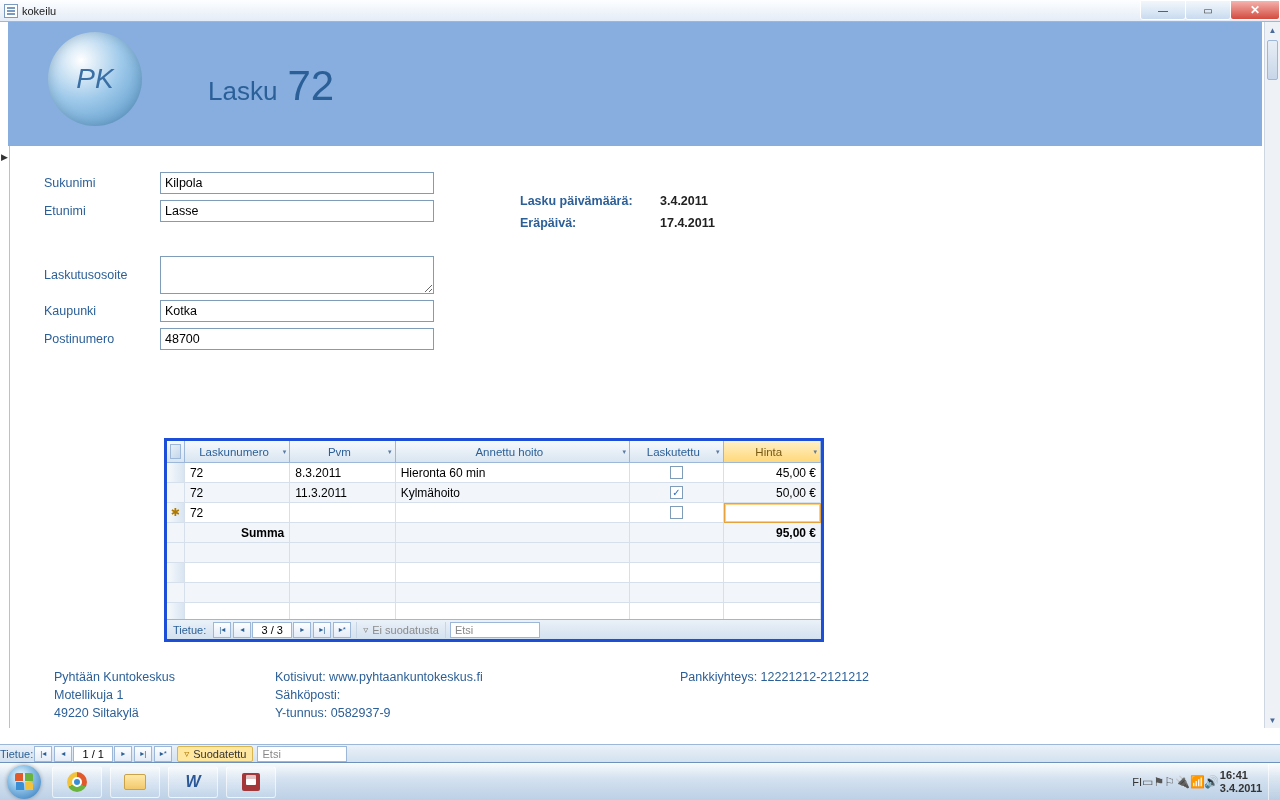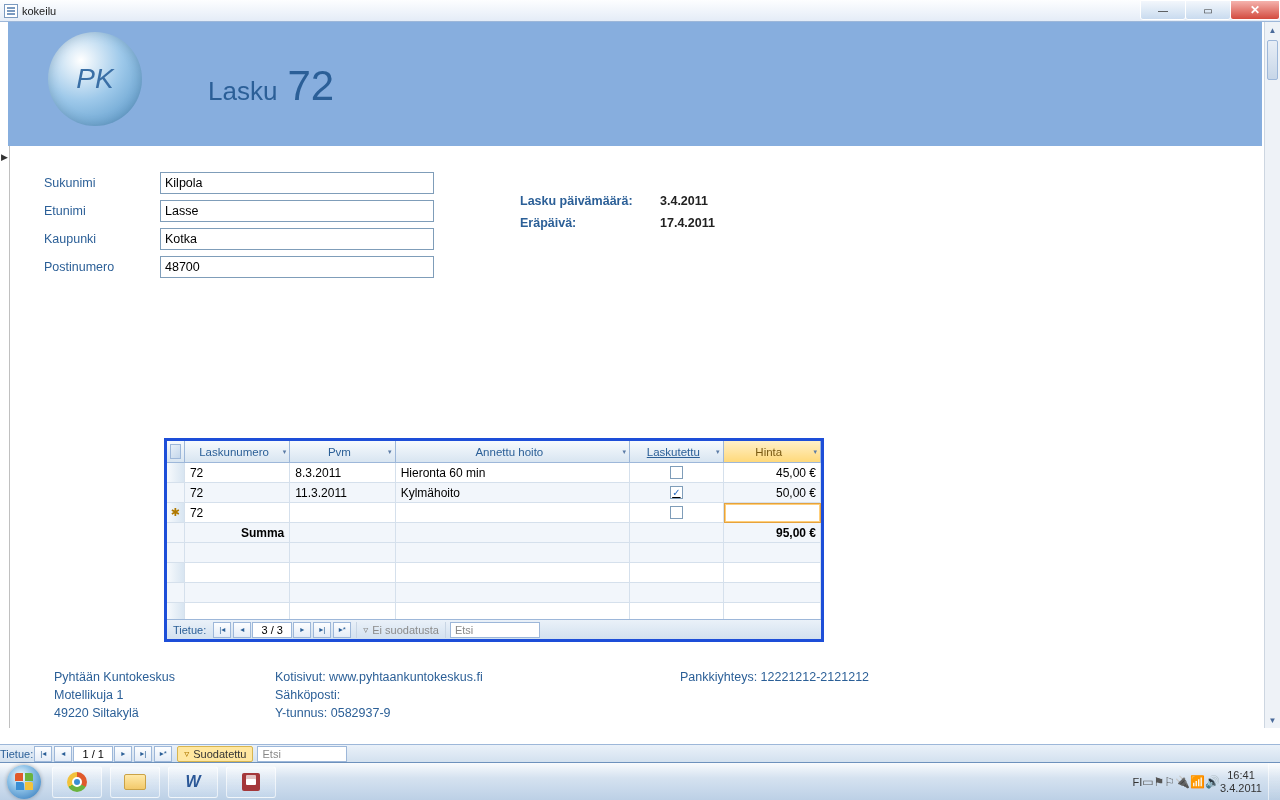--- a/index.html
+++ b/index.html
@@ -46,21 +46,21 @@
 .mv { font-size:12.5px; font-weight:600; color:#222;}
 
 
 .subform { position:absolute; left:164px; top:416px; width:660px; height:204px; border:3px solid #1d4ed8; background:#fff;}
 .ds-head { display:flex; height:22px; }
 .ds-head .sel{width:18px;background:linear-gradient(#f7fafd,#d8e5f1);border-right:1px solid #9db7d9;border-bottom:1px solid #9db7d9;position:relative;}
 .ds-head .sel::after{content:"";position:absolute;left:3px;top:3px;right:3px;bottom:3px;background:linear-gradient(135deg,#e8f0f8,#c4d7eb);border:1px solid #9db7d9;}
 .dh { background:linear-gradient(#f7fafd,#d8e5f1); border-right:1px solid #9db7d9; border-bottom:1px solid #9db7d9; display:flex; align-items:center; justify-content:center; font-size:11.5px; color:#2b5f97; position:relative; padding:0 12px 0 6px;}
 .dh .dd{position:absolute;right:3px;font-size:7px;color:#5b7ba6;}
 .dh.hinta{background:linear-gradient(#fff0c8,#ffd97a);color:#7a5a12;}
-.col-lasku{width:106px;} .col-pvm{width:106px;} .col-hoito{width:236px;} .col-lkt{width:94px;text-decoration:underline;} .col-hinta{width:98px;}
+.col-lasku{width:106px;} .col-pvm{width:106px;} .col-hoito{width:236px;} .col-lkt{width:94px;} .col-hinta{width:98px;}
 .ds-body { }
 .dr { display:flex; height:20px; font-size:12px;}
 .dr .rs{width:18px;background:linear-gradient(90deg,#f7fafd,#d8e5f1);border-right:1px solid #d5e0ec;border-bottom:1px solid #d5e0ec;display:flex;align-items:center;justify-content:center;color:#b07900;font-size:11px;}
 .dc{border-right:1px solid #d5e0ec;border-bottom:1px solid #d5e0ec;padding:2px 5px;display:flex;align-items:center;}
 .dc.c-lkt{justify-content:center;}
 .dc.c-hinta{justify-content:flex-end;padding-right:4px;}
 .dc.c-hinta.active{background:#fff;border:1px solid #e6a23c;box-shadow:inset 0 0 0 1px #ffcf7b;}
 .chk{width:13px;height:13px;border:1px solid #7f9db9;background:#fff;display:flex;align-items:center;justify-content:center;font-size:10px;color:#2a6dc2;}
 .dr.sum .dc{font-weight:600;background:#f2f6fb;}
 .dr.sum .rs{background:#f2f6fb;}
@@ -90,21 +90,21 @@
 
 
 .taskbar { position:absolute; left:0; right:0; bottom:0; height:38px; background:linear-gradient(#f9fbfd,#d5e2f0 40%,#bcd0e6); border-top:1px solid #6d91bc; display:flex; align-items:center;}
 .start-orb{width:48px;height:38px;display:flex;align-items:center;justify-content:center;}
 .orb{width:34px;height:34px;border-radius:50%;background:radial-gradient(circle at 40% 35%,#fff,#8fc3e8 40%,#3a7fbf 90%);box-shadow:0 0 4px rgba(0,0,0,.3);position:relative;}
 .orb::before{content:"";position:absolute;left:8px;top:8px;width:8px;height:8px;background:#e05a2b;border-radius:2px 0 0 0;}
 .orb::after{content:"";position:absolute;right:8px;top:8px;width:8px;height:8px;background:#6ab33e;border-radius:0 2px 0 0;box-shadow:-9px 9px 0 #3a8fd4, 0 9px 0 #f2c23c;}
 .task-item{width:50px;height:32px;margin:0 4px;border:1px solid rgba(255,255,255,.6);border-radius:3px;background:linear-gradient(rgba(255,255,255,.5),rgba(200,220,240,.3));display:flex;align-items:center;justify-content:center;font-size:18px;}
 .tray{margin-left:auto;display:flex;align-items:center;padding-right:6px;color:#333;font-size:11px;}
 .tray .ico{font-size:12px;color:#555;}
-.clock{display:flex;flex-direction:column;align-items:center;line-height:1.1;}
+.clock{display:flex;flex-direction:column;line-height:1.1;font-weight:bold;}
 .showdesk{width:12px;height:38px;background:linear-gradient(rgba(255,255,255,.4),rgba(180,200,220,.3));border-left:1px solid rgba(255,255,255,.6);}
 
 </style>
 </head>
 <body>
 
 <div class="titlebar">
   <div class="titlebar-left">
     <span class="form-icon"></span>
     <span>kokeilu</span>
@@ -140,20 +140,24 @@
     </div>
 
   <div class="form-area">
     <div class="form-row">
       <div class="fl">Sukunimi</div>
       <input class="fi w1" value="Kilpola" style="">
     </div>
     <div class="form-row">
       <div class="fl">Etunimi</div>
       <input class="fi w1" value="Lasse" style="">
+    </div>
+    <div class="form-row gap">
+      <div class="fl">Laskutusosoite</div>
+      <textarea class="fi w1 ta" style=""></textarea>
     </div>
     <div class="form-row">
       <div class="fl">Kaupunki</div>
       <input class="fi w1" value="Kotka" style="">
     </div>
     <div class="form-row">
       <div class="fl">Postinumero</div>
       <input class="fi w1" value="48700" style="">
     </div>
   </div>

